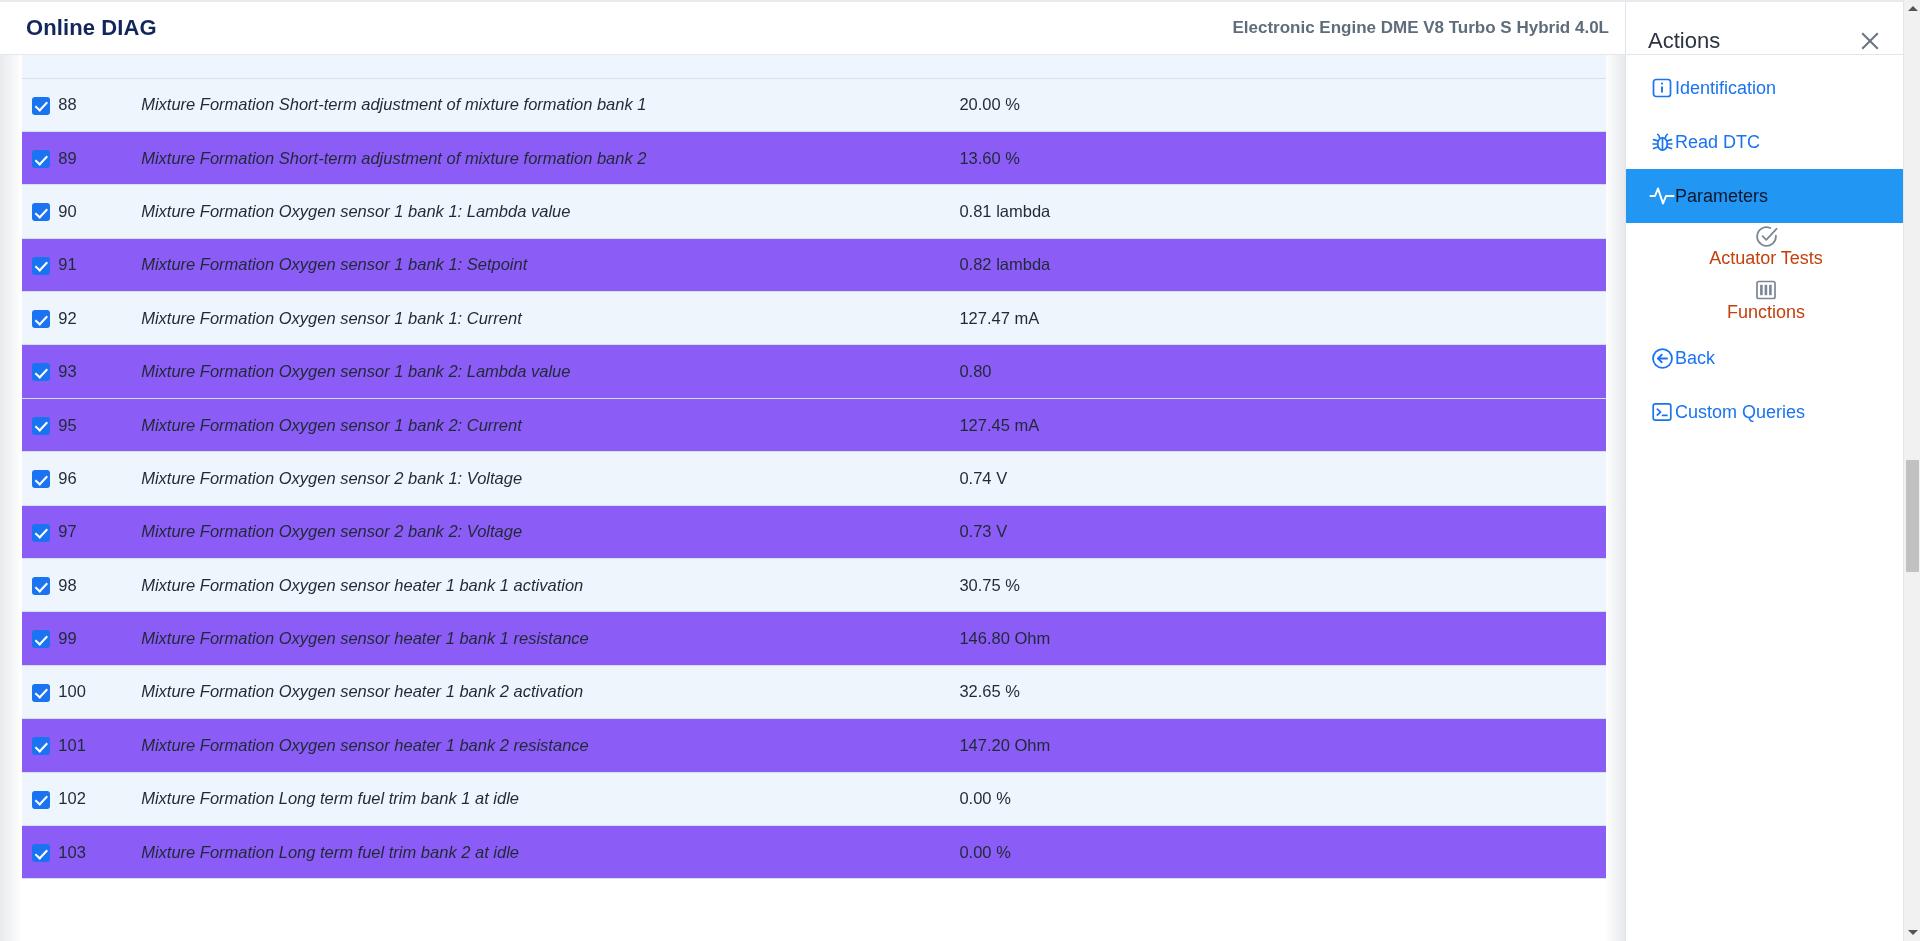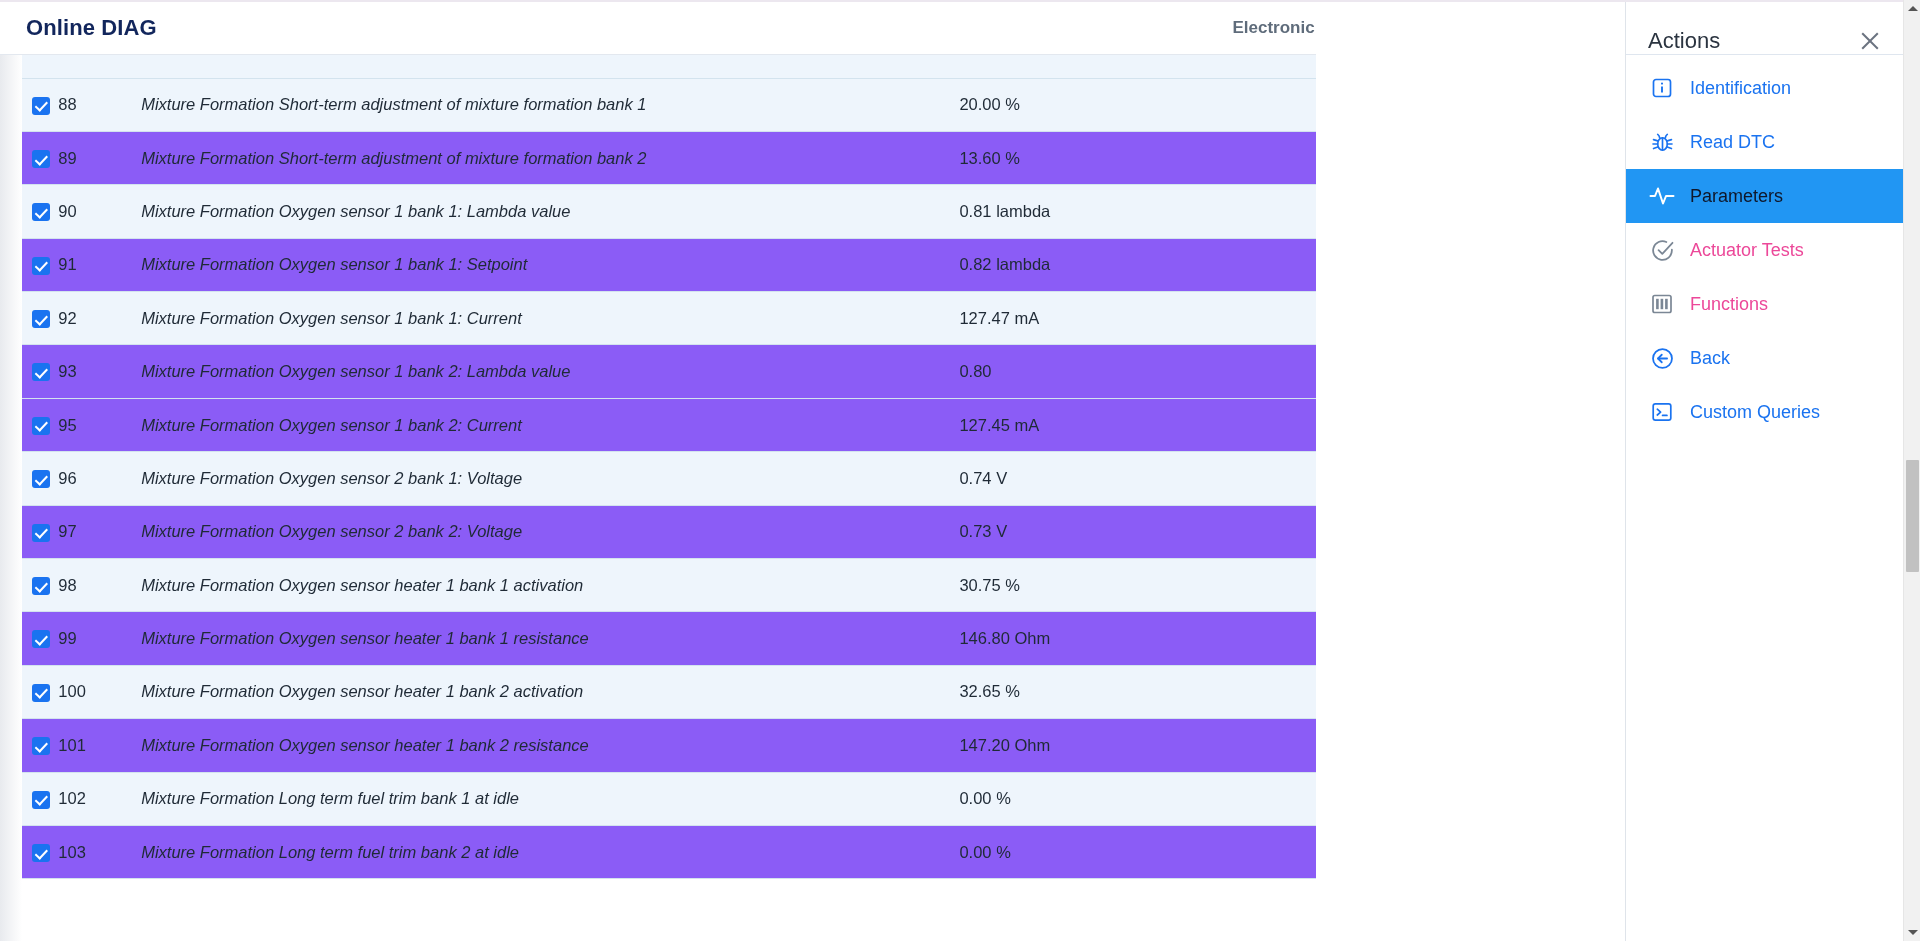--- a/index.html
+++ b/index.html
@@ -27,21 +27,21 @@
     width: 1920px;
     height: 2px;
     background: #ece7ef;
     z-index: 40;
   }
 
   
   .main-region {
     position: absolute;
     top: 0; left: 0;
-    width: 1316px;
+    width: 1625px;
     height: 941px;
     background: #ffffff;
     overflow: hidden;
   }
 
   .app-header {
     position: absolute;
     top: 2px; left: 0;
     width: 1625px;
     height: 53px;
@@ -202,30 +202,30 @@
     background: #6b7380;
   }
   .close-btn::before { transform: rotate(45deg); }
   .close-btn::after  { transform: rotate(-45deg); }
 
   .actions-list { padding-top: 6px; }
 
   .action-item {
     display: flex;
     align-items: center;
-    gap: 15px;
     height: 54px;
     padding: 0 20px 0 23px;
     cursor: pointer;
     color: #1a73f0;
     font-size: 18px;
   }
   .action-item.disabled {
-    color: #ec4899;
+    color: #c2410c;
     cursor: default;
+    flex-direction: column;
   }
   .action-item.active {
     background: #2196f3;
     color: #0f172a;
   }
 
   .action-icon {
     width: 26px;
     height: 26px;
     flex: none;

